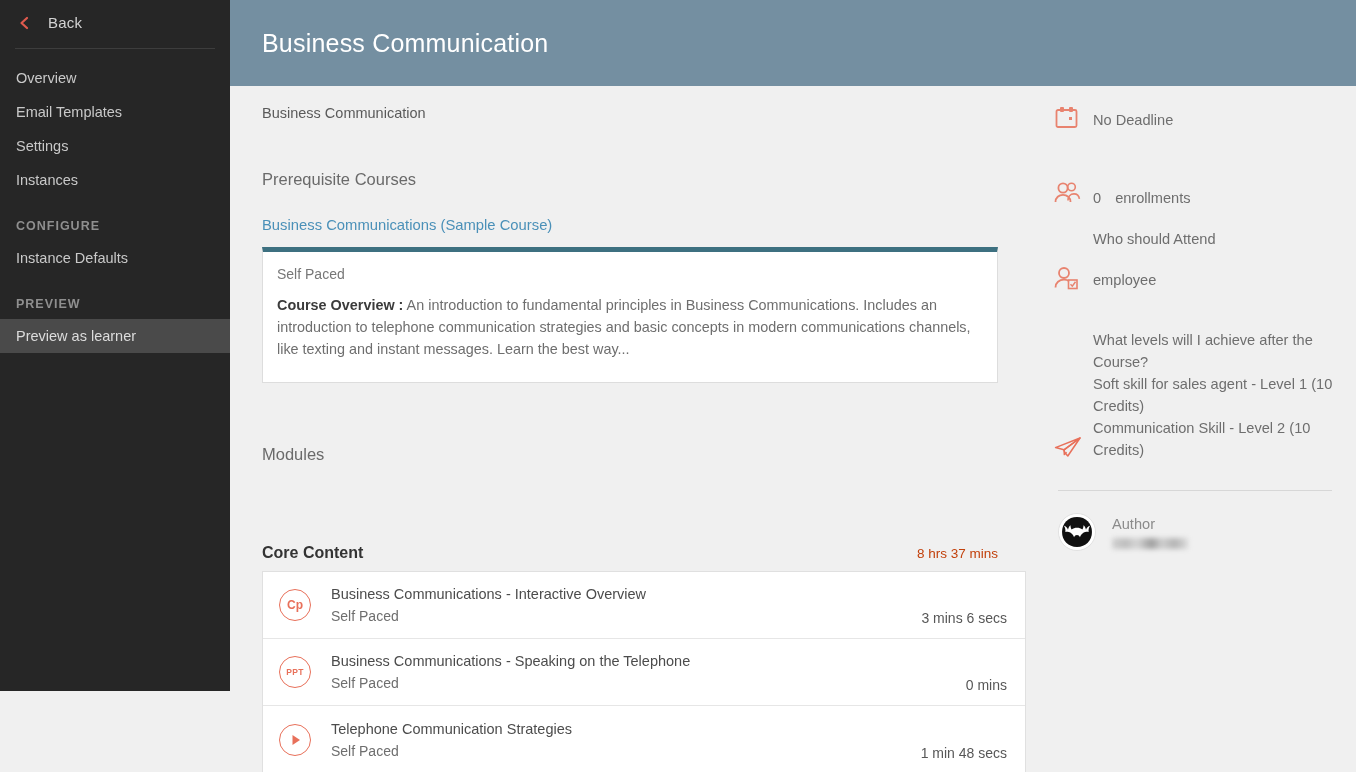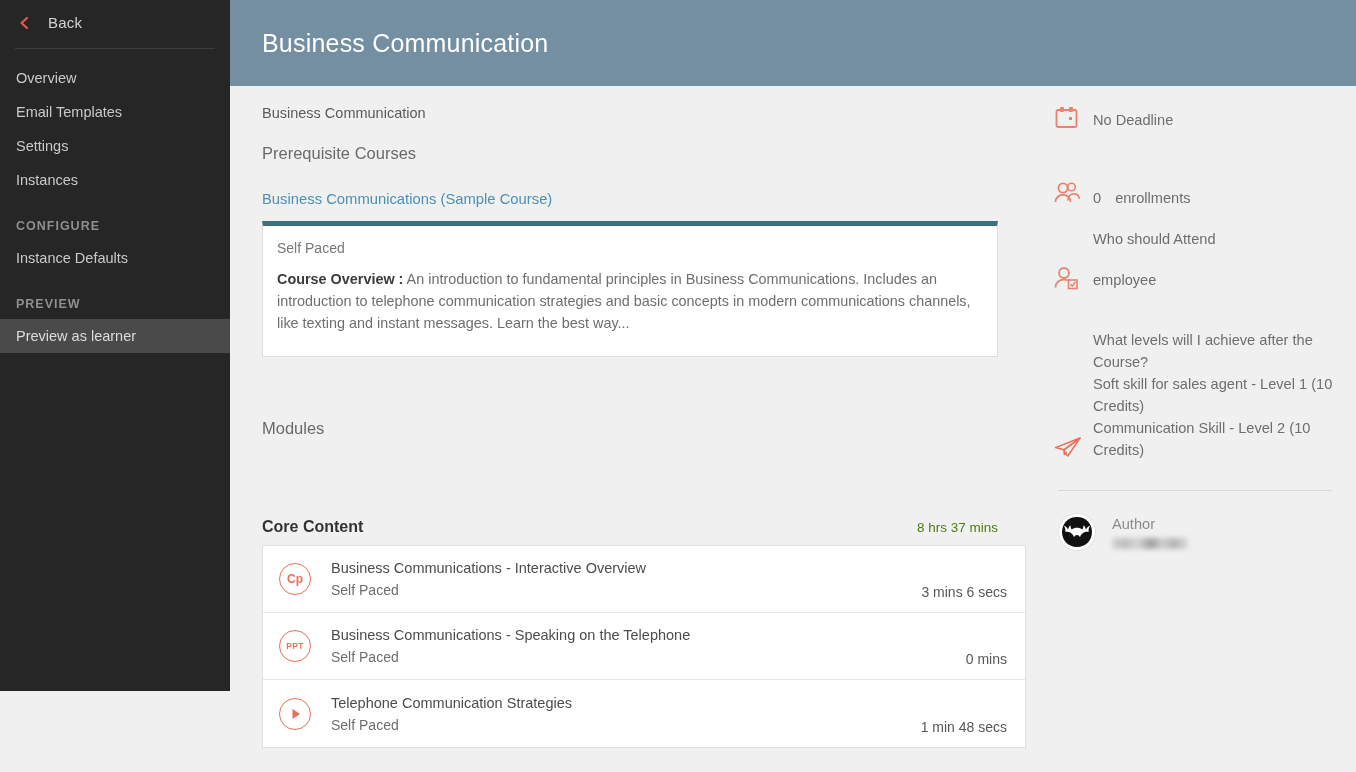--- a/index.html
+++ b/index.html
@@ -71,21 +71,21 @@
     width: 810px; flex: 0 0 810px;
     padding: 0 0 0 32px;
     overflow: hidden;
   }
   .crumb {
     color: #5a5a5a; font-size: 14.5px;
     padding-top: 19px;
   }
   .section-title {
     color: #6a6a6a; font-size: 16.5px; font-weight: normal;
-    margin-top: 23px;
+    margin-top: 49px;
   }
   .prereq-link {
     color: #4a90b8; font-size: 14.8px;
     margin-top: 28px; display: inline-block; cursor: pointer;
   }
   .prereq-card {
     margin-top: 13px; width: 736px;
     background: #ffffff;
     border: 1px solid #dddddd;
     border-top: 5px solid #3d7080;
@@ -102,21 +102,21 @@
 
   .modules-title {
     color: #6a6a6a; font-size: 16.5px;
     margin-top: 62px;
   }
   .mod-head {
     display: flex; align-items: baseline; justify-content: space-between;
     width: 736px; margin-top: 80px;
   }
   .mod-head .name { color: #333333; font-size: 16px; font-weight: bold; }
-  .mod-head .dur { color: #4d7c0f; font-size: 13.5px; }
+  .mod-head .dur { color: #c2410c; font-size: 13.5px; }
 
   .mod-list {
     width: 764px; background: #ffffff;
     border: 1px solid #e0e0e0; margin-top: 9px;
   }
   .mod-row {
     display: flex; align-items: center;
     height: 67px; padding: 0 18px 0 16px;
     border-bottom: 1px solid #e6e6e6;
   }

